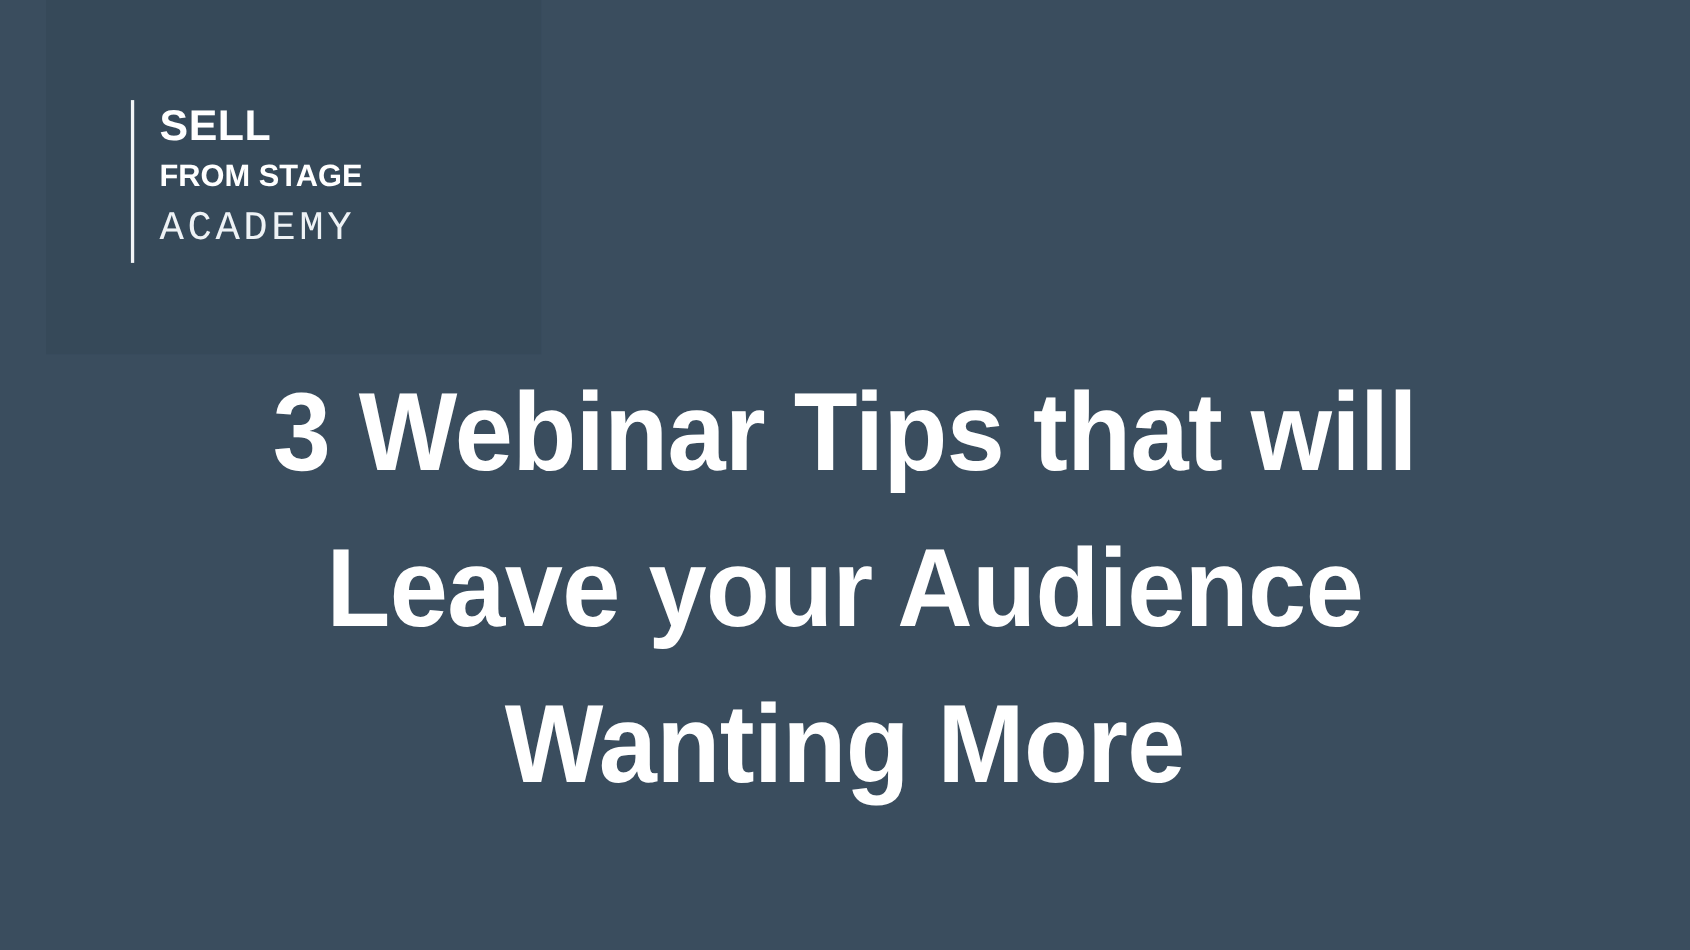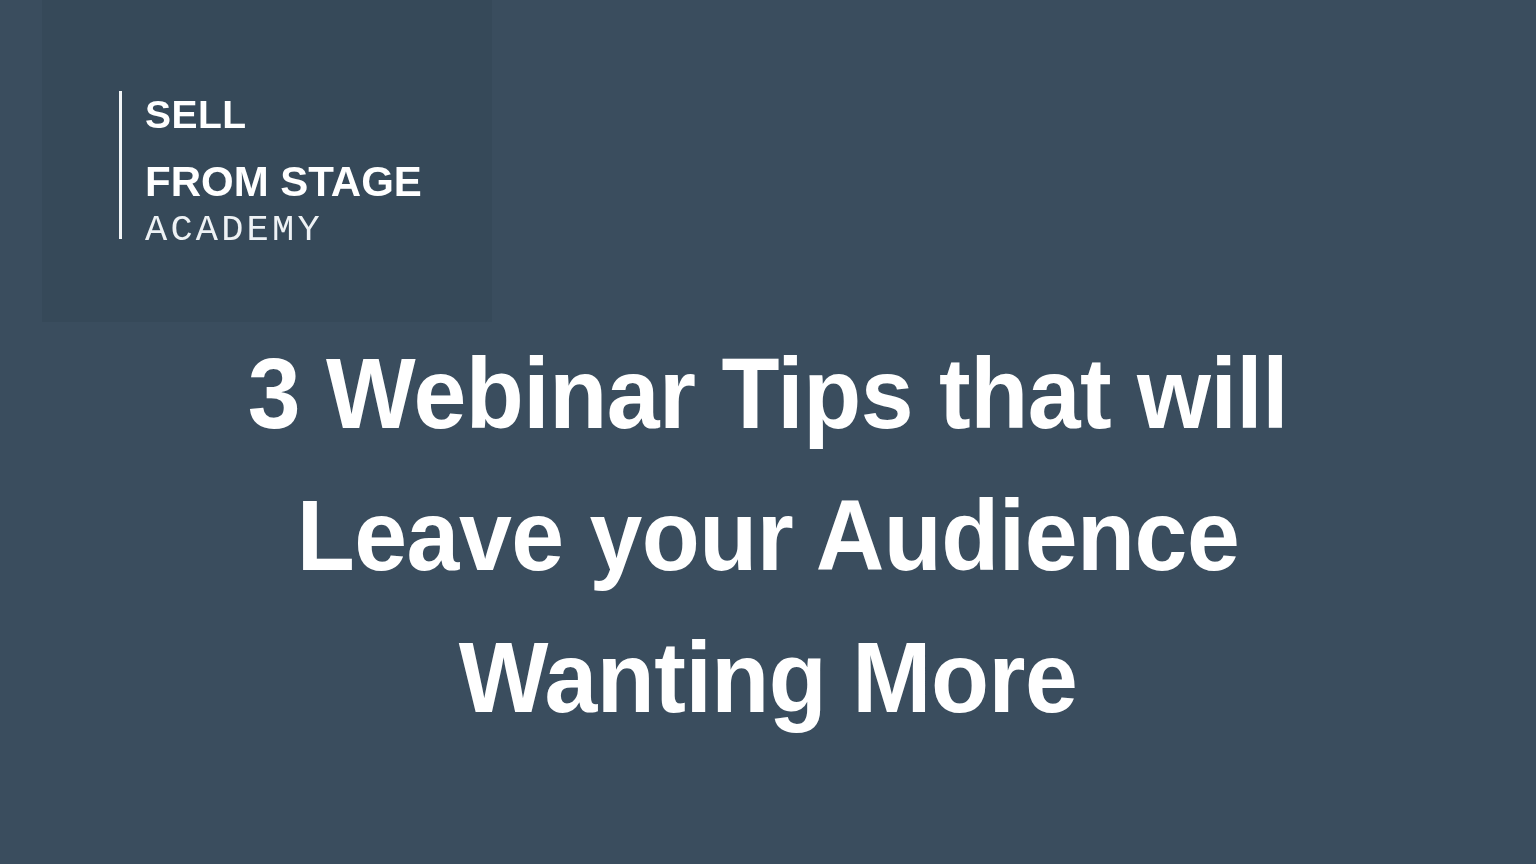--- a/index.html
+++ b/index.html
@@ -53,23 +53,22 @@
     color: #ffffff;
     font-family: "Liberation Sans", sans-serif;
     font-weight: 700;
     font-size: 39px;
     line-height: 45px;
     letter-spacing: 0.5px;
     white-space: nowrap;
   }
 
   .logo-line-2 {
-    font-size: 42px;
+    font-size: 28px;
     letter-spacing: 0px;
-    margin-top: 22px;
   }
 
   .logo-line-3 {
     color: #eef2f5;
     font-family: Liberation Mono, monospace;
     font-weight: 300;
     font-size: 37px;
     line-height: 52px;
     letter-spacing: 3.2px;
     white-space: nowrap;

